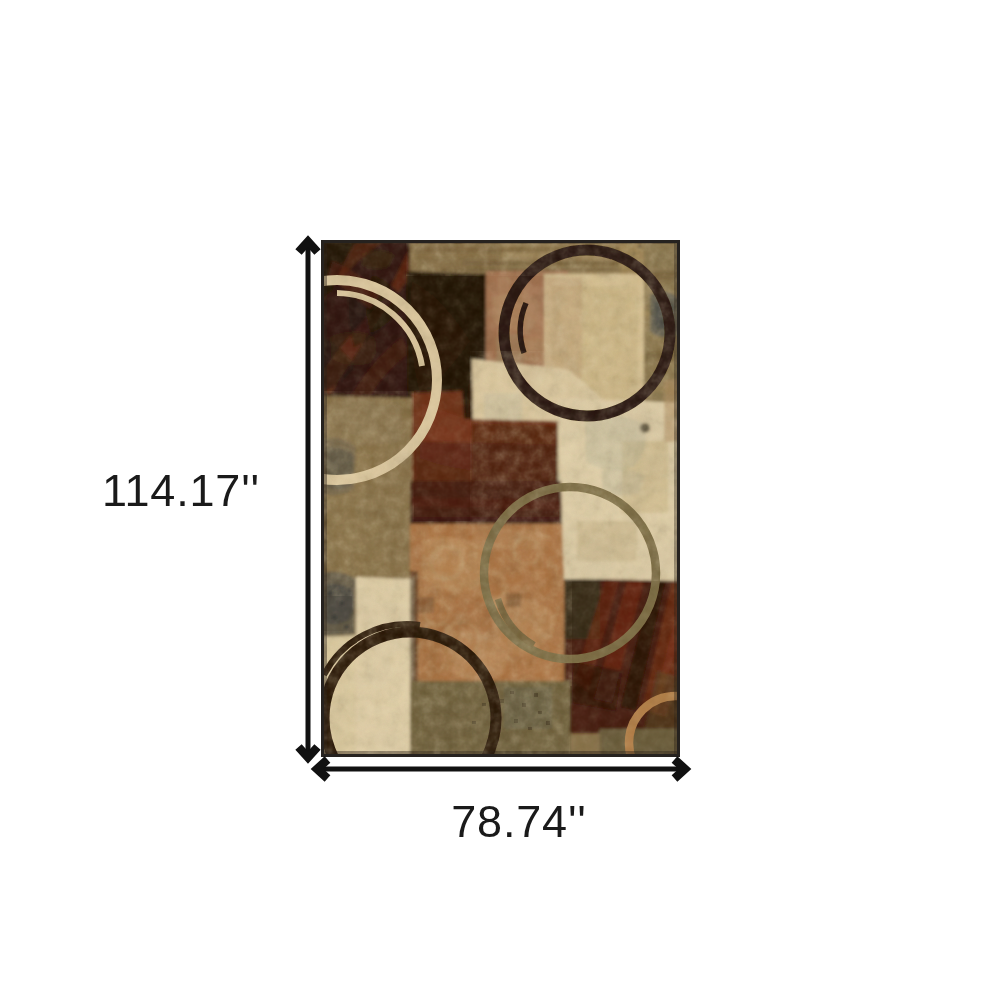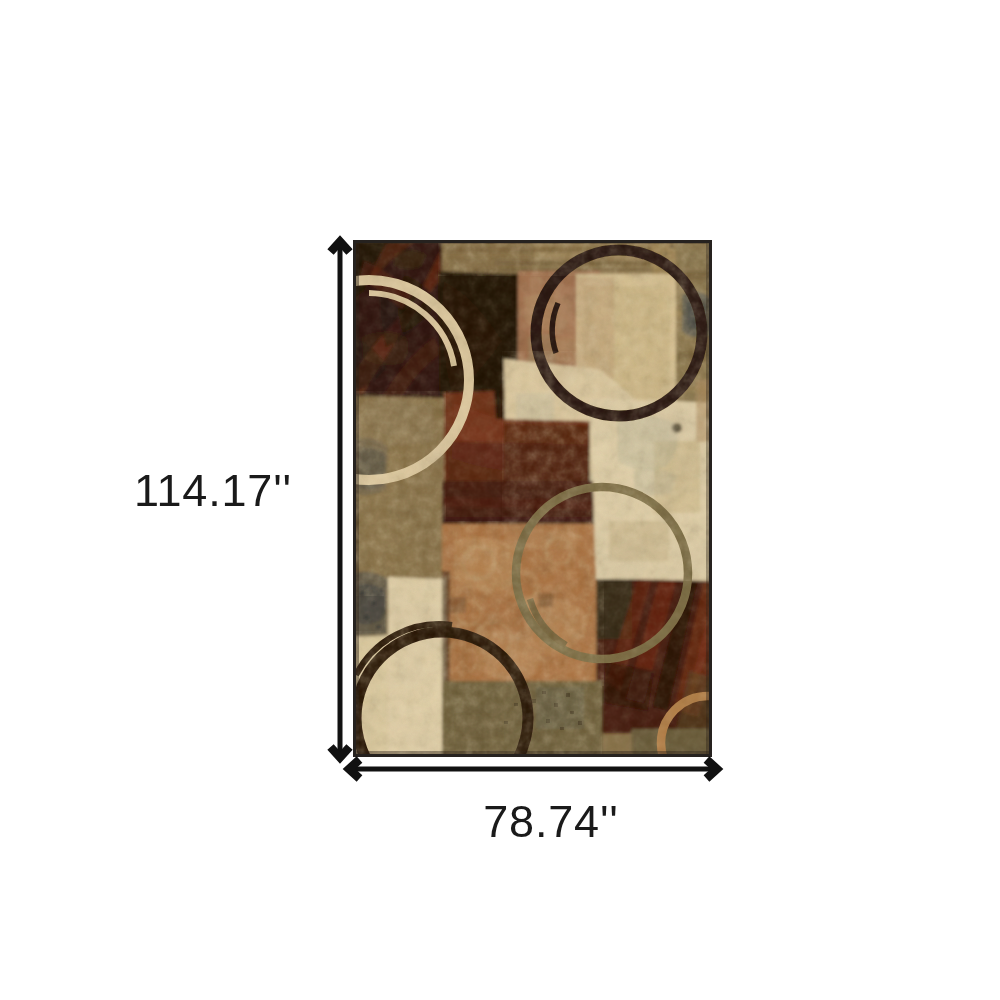--- a/index.html
+++ b/index.html
@@ -1,17 +1,17 @@
 <!DOCTYPE html>
 <html><head>
 <meta charset="utf-8">
 <style>
 html,body{margin:0;padding:0;background:#ffffff;}
 body{width:1000px;height:1000px;font-family:"Liberation Sans",sans-serif;}
-#page{position:relative;width:836px;height:1000px;overflow:hidden;padding-left:32px;}
+#page{position:relative;width:836px;height:1000px;overflow:hidden;}
 </style>
 </head>
 <body>
 <div id="page">
 <svg width="1000" height="1000" viewBox="0 0 1000 1000">
 <defs>
 <clipPath id="rugclip">
           <rect x="0" y="0" width="357" height="515"></rect>
         </clipPath>
 <clipPath id="lightzones">

